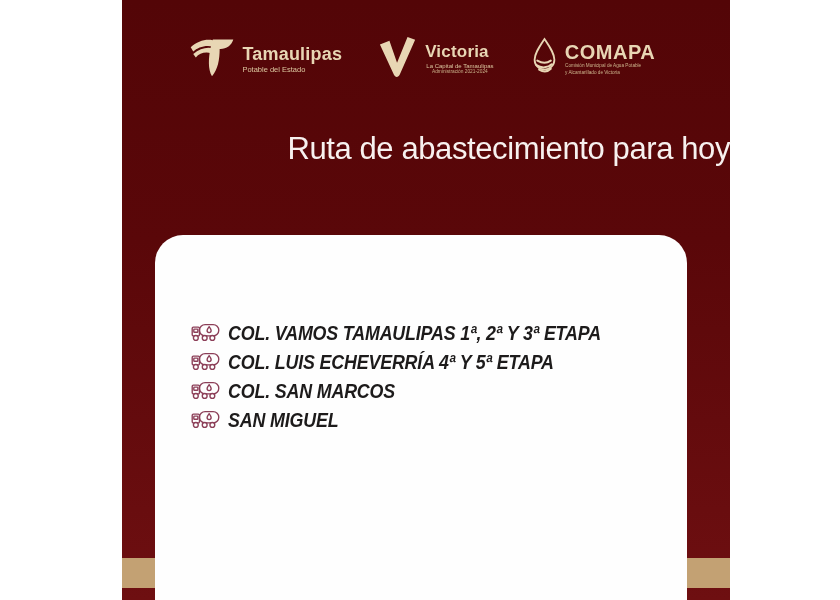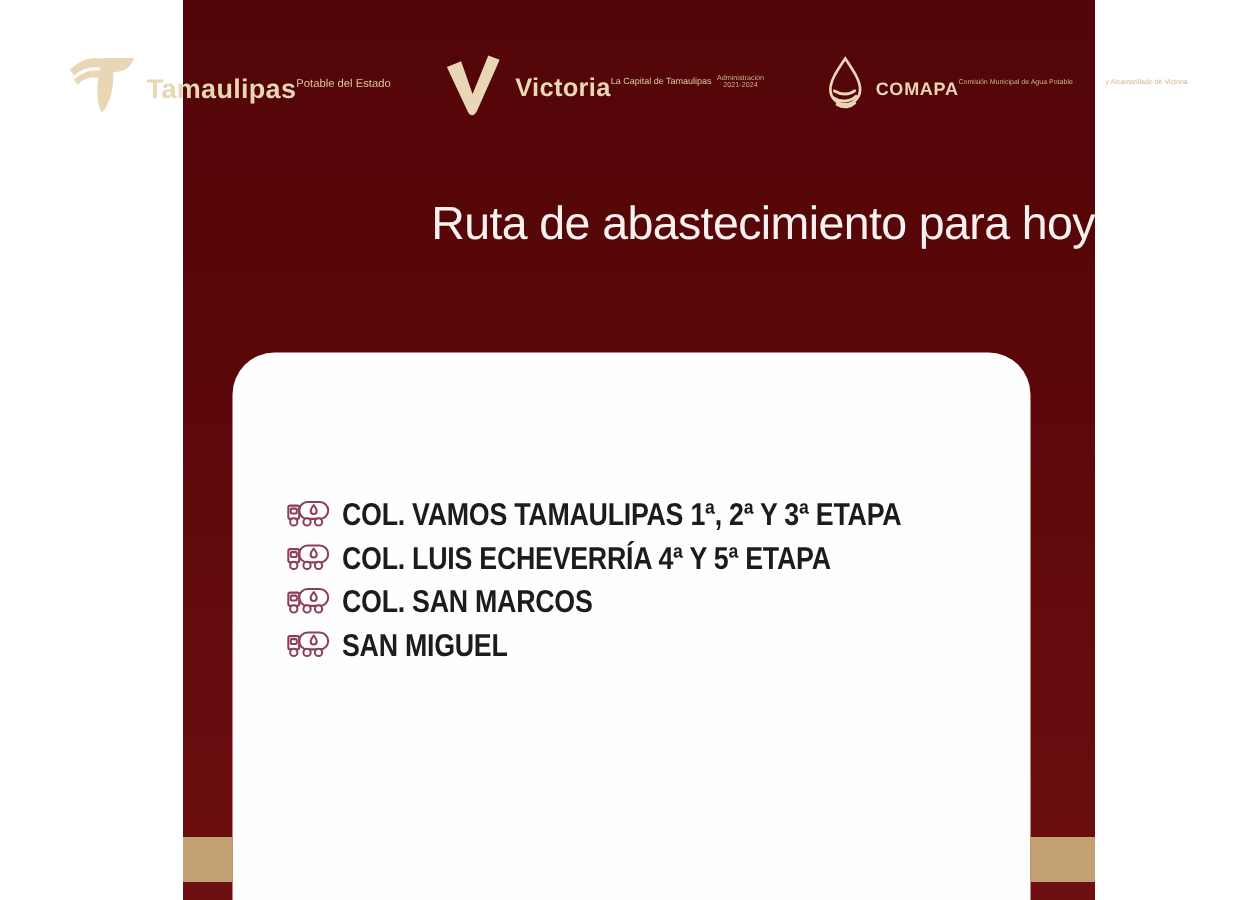--- a/index.html
+++ b/index.html
@@ -25,30 +25,30 @@
     justify-content: center;
     align-items: center;
     gap: 36px;
   }
   .logo {
     display: flex;
     align-items: center;
     gap: 7px;
     color: #e8d6b4;
   }
-  .logo .txt { display: flex; flex-direction: row; line-height: 1.05; }
+  .logo .txt { display: flex; flex-direction: column; line-height: 1.05; }
   .logo .name { font-weight: 700; letter-spacing: 0.2px; }
   .logo .tag  { color: #dcc79f; white-space: nowrap; }
   .logo-tamaulipas .name { font-size: 18px; }
   .logo-tamaulipas .tag  { font-size: 7.5px; margin-top: 2px; }
   .logo-victoria .name { font-size: 17px; }
   .logo-victoria .tag  { font-size: 6px; margin-top: 2px; text-align: center; }
   .logo-victoria .tag2 { font-size: 6px; color: #c8b18a; text-align: center;
                          transform: scale(0.8); transform-origin: center top; }
-  .logo-comapa .name { font-size: 12px; letter-spacing: 0.5px; }
+  .logo-comapa .name { font-size: 20px; letter-spacing: 0.5px; }
   .logo-comapa .tag, .logo-comapa .tag2 {
     font-size: 6px; color: #cdb68e;
     transform: scale(0.78); transform-origin: left top;
     white-space: nowrap; line-height: 1.15;
   }
   
   .title-block {
     position: absolute;
     top: 131px; left: 0; width: 100%;
     text-align: right;
@@ -73,24 +73,25 @@
   
   .card {
     position: absolute;
     left: 33px; top: 235px;
     width: 532px; height: 365px;
     background: #fefefe;
     border-radius: 28px 28px 0 0;
   }
   .route-list {
     position: absolute;
-    left: 36px; top: 98px;
+    left: 36px; top: 87px;
     display: flex;
     flex-direction: column;
     gap: 7px;
+    font-style: italic;
   }
   .route-item {
     display: flex;
     align-items: center;
     gap: 8px;
     height: 22px;
   }
   .route-label {
     font-size: 21px;
     font-weight: 700;

